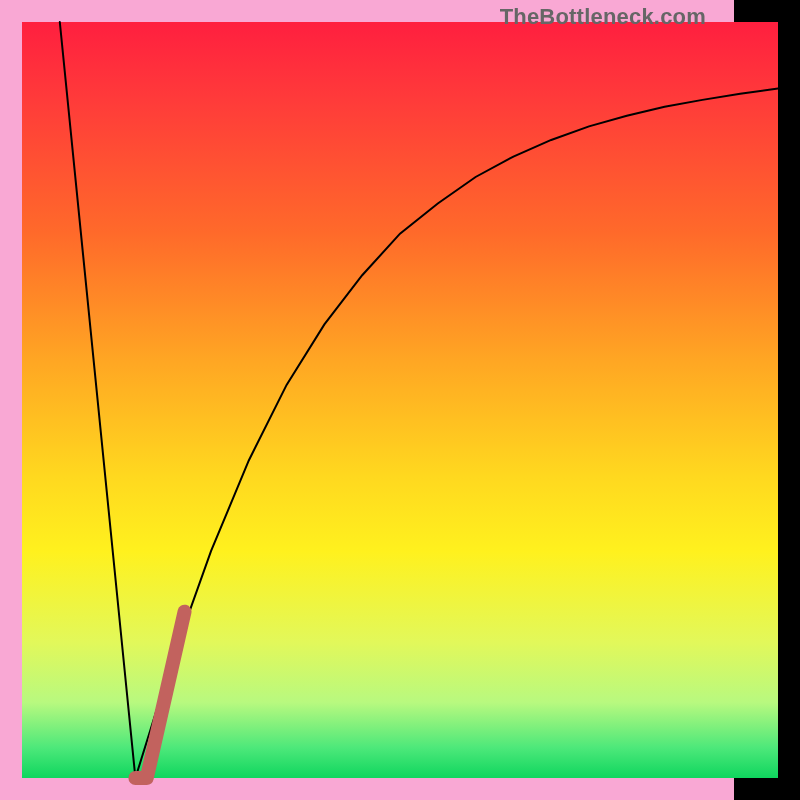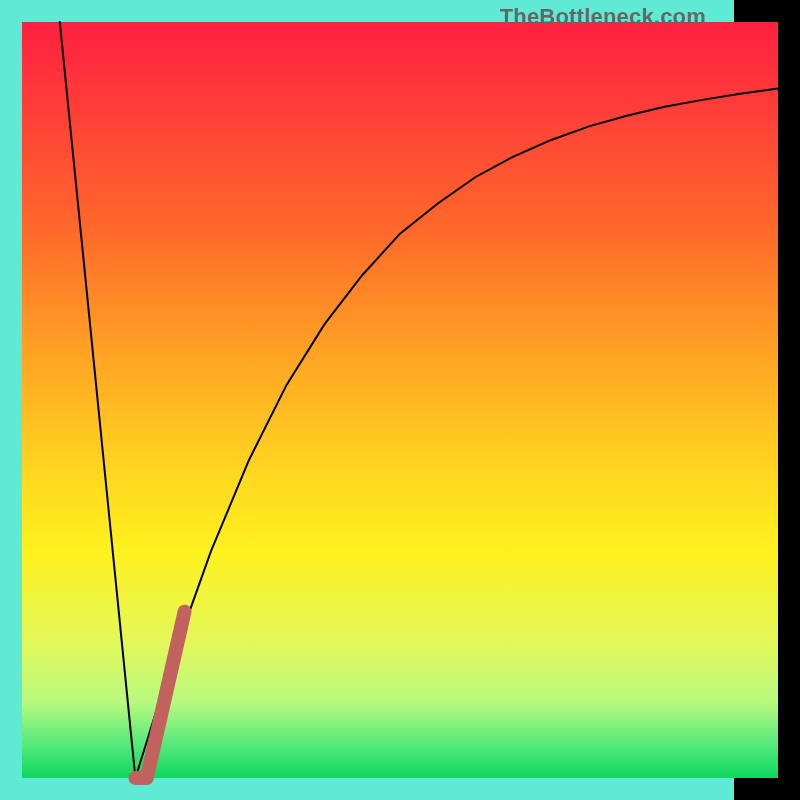--- a/index.html
+++ b/index.html
@@ -8,21 +8,21 @@
     width: 800px;
     height: 800px;
     overflow: hidden;
     background: #000;
     font-family: Arial, Helvetica, sans-serif;
   }
   .frame {
     position: relative;
     width: 734px;
     height: 800px;
-    background: #5eead4;
+    background: #f9a8d4;
   }
   .plot-area {
     position: absolute;
     left: 22px;
     top: 22px;
     width: 756px;
     height: 756px;
     background: linear-gradient(to bottom,
       #ff1f3f 0%,
       #ff3a3a 10%,

